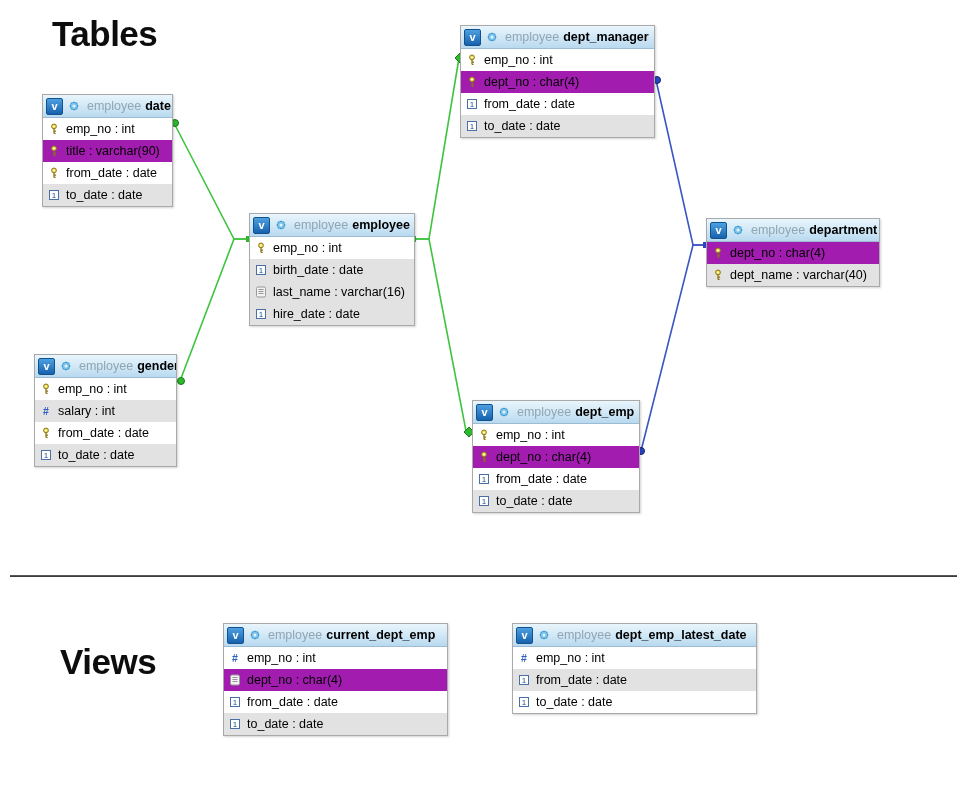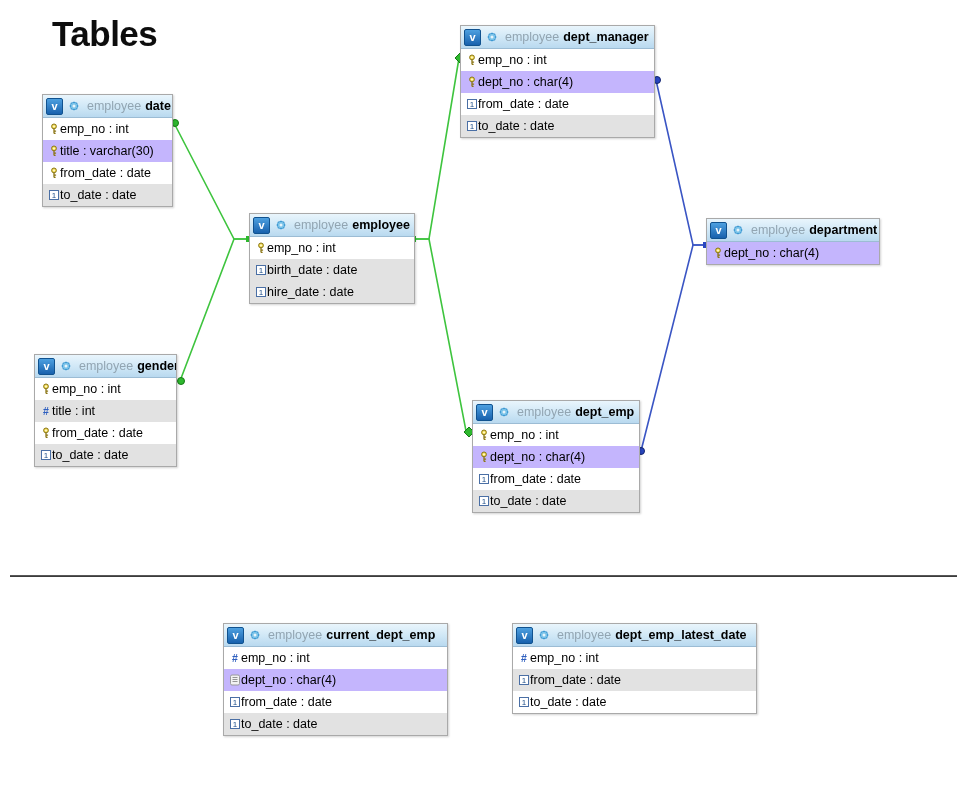--- a/index.html
+++ b/index.html
@@ -17,44 +17,45 @@
           box-shadow:1px 1px 2px rgba(0,0,0,0.18);font-size:12.5px;color:#000;}
   .tbl-hdr{height:22px;display:flex;align-items:center;gap:4px;padding:0 5px 0 3px;
           background:linear-gradient(#e9f5fc 0%,#cfe7f6 55%,#b9d9ef 100%);
           border-bottom:1px solid #9cbcd4;white-space:nowrap;overflow:hidden;}
   .vbadge{flex:0 0 auto;width:15px;height:15px;border-radius:2px;border:1px solid #10528f;
           background:linear-gradient(#4da0e0,#1861ad);color:#fff;font-weight:700;
           font-size:11px;line-height:14px;text-align:center;}
   .gear{flex:0 0 auto;width:14px;height:14px;}
   .schema-label{color:#92a5b2;margin-left:2px;}
   .tname{font-weight:700;color:#000;}
-  .col-row{height:22px;display:flex;align-items:center;padding:0 4px 0 5px;
+  .col-row{height:22px;display:flex;align-items:center;gap:6px;padding:0 4px 0 5px;
           white-space:nowrap;overflow:hidden;}
   .col-row.white{background:#ffffff;}
   .col-row.gray{background:#e2e2e2;}
-  .col-row.pink{background:#c4b5fd;}
+  .col-row.pink{background:#a21caf;}
   .cicon{flex:0 0 auto;width:12px;height:12px;display:inline-block;}
   .cicon svg{display:block;}
   
   #table-title{left:42px;top:94px;width:129px;}
   #table-employee{left:249px;top:213px;width:164px;}
   #table-dept_manager{left:460px;top:25px;width:193px;}
   #table-department{left:706px;top:218px;width:172px;}
   #table-salary{left:34px;top:354px;width:141px;}
   #table-dept_emp{left:472px;top:400px;width:166px;}
   #table-current_dept_emp{left:223px;top:623px;width:223px;}
   #table-dept_emp_latest_date{left:512px;top:623px;width:243px;}
 </style>
 </head>
 <body>
 
 <div id="canvas">
 
   <div id="tables-heading" class="section-heading">Tables</div>
 
+  <div id="views-heading" class="section-heading">Views</div>
 
   <div id="section-divider"></div>
 
   <svg id="relations-layer" width="965" height="791" viewBox="0 0 965 791">
 
     <g stroke="#3ec43e" stroke-width="1.6" fill="none">
       <polyline points="174,123 234,239 250,239"></polyline>
       <polyline points="180,381 234,239 250,239"></polyline>
       <polyline points="413,239 429,239 459,58"></polyline>
       <polyline points="413,239 429,239 466,431 472,433"></polyline>
@@ -104,21 +105,21 @@
           <span>emp_no : int</span>
         </div>
         <div class="col-row pink">
           <span class="cicon">
             <svg width="12" height="12" viewBox="0 0 12 12">
               <circle cx="6" cy="3.4" r="2.4" fill="#f2dc55" stroke="#8a7514"></circle>
               <circle cx="6" cy="3.4" r="0.9" fill="#fffbe0" stroke="none"></circle>
               <path d="M6 5.8 V10.6 M6 8.2 H8.1 M6 10.4 H7.6" stroke="#8a7514" stroke-width="1.3" fill="none"></path>
             </svg>
           </span>
-          <span>title : varchar(30)</span>
+          <span>title : varchar(90)</span>
         </div>
         <div class="col-row white">
           <span class="cicon">
             <svg width="12" height="12" viewBox="0 0 12 12">
               <circle cx="6" cy="3.4" r="2.4" fill="#f2dc55" stroke="#8a7514"></circle>
               <circle cx="6" cy="3.4" r="0.9" fill="#fffbe0" stroke="none"></circle>
               <path d="M6 5.8 V10.6 M6 8.2 H8.1 M6 10.4 H7.6" stroke="#8a7514" stroke-width="1.3" fill="none"></path>
             </svg>
           </span>
           <span>from_date : date</span>
@@ -160,241 +161,70 @@
         <div class="col-row gray">
           <span class="cicon">
             <svg width="12" height="12" viewBox="0 0 12 12">
               <rect x="1.5" y="1.5" width="9" height="9" fill="#ffffff" stroke="#4a6fa5"></rect>
               <text x="6" y="9" font-size="8" fill="#1d4e89" text-anchor="middle" font-family="Liberation Sans,sans-serif">1</text>
             </svg>
           </span>
           <span>birth_date : date</span>
         </div>
         <div class="col-row gray">
-          <span class="cicon">
-            <svg width="12" height="12" viewBox="0 0 12 12">
-              <rect x="1.5" y="1.5" width="9" height="9" fill="#ffffff" stroke="#4a6fa5"></rect>
-              <text x="6" y="9" font-size="8" fill="#1d4e89" text-anchor="middle" font-family="Liberation Sans,sans-serif">1</text>
-            </svg>
-          </span>
-          <span>hire_date : date</span>
-        </div>
-      </div>
-      <div class="table-node" id="table-dept_manager">
-        <div class="tbl-hdr">
-          <span class="vbadge">v</span>
-          <span class="gear"><svg width="14" height="14" viewBox="0 0 14 14">
-              <g fill="#2f8fce">
-                <rect x="3.6" y="3.6" width="6.8" height="6.8" rx="1"></rect>
-                <rect x="3.6" y="3.6" width="6.8" height="6.8" rx="1" transform="rotate(45 7 7)"></rect>
-                <circle cx="7" cy="7" r="3.3" fill="#79c2e8"></circle>
-                <circle cx="7" cy="7" r="1.5" fill="#e8f4fb"></circle>
-              </g>
-            </svg></span>
-          <span class="schema-label">employee</span>
-          <span class="tname">dept_manager</span>
-        </div>
-        <div class="col-row white">
-          <span class="cicon">
-            <svg width="12" height="12" viewBox="0 0 12 12">
-              <circle cx="6" cy="3.4" r="2.4" fill="#f2dc55" stroke="#8a7514"></circle>
-              <circle cx="6" cy="3.4" r="0.9" fill="#fffbe0" stroke="none"></circle>
-              <path d="M6 5.8 V10.6 M6 8.2 H8.1 M6 10.4 H7.6" stroke="#8a7514" stroke-width="1.3" fill="none"></path>
-            </svg>
-          </span>
-          <span>emp_no : int</span>
-        </div>
-        <div class="col-row pink">
-          <span class="cicon">
-            <svg width="12" height="12" viewBox="0 0 12 12">
-              <circle cx="6" cy="3.4" r="2.4" fill="#f2dc55" stroke="#8a7514"></circle>
-              <circle cx="6" cy="3.4" r="0.9" fill="#fffbe0" stroke="none"></circle>
-              <path d="M6 5.8 V10.6 M6 8.2 H8.1 M6 10.4 H7.6" stroke="#8a7514" stroke-width="1.3" fill="none"></path>
-            </svg>
-          </span>
-          <span>dept_no : char(4)</span>
-        </div>
-        <div class="col-row white">
-          <span class="cicon">
-            <svg width="12" height="12" viewBox="0 0 12 12">
-              <rect x="1.5" y="1.5" width="9" height="9" fill="#ffffff" stroke="#4a6fa5"></rect>
-              <text x="6" y="9" font-size="8" fill="#1d4e89" text-anchor="middle" font-family="Liberation Sans,sans-serif">1</text>
-            </svg>
-          </span>
-          <span>from_date : date</span>
-        </div>
-        <div class="col-row gray">
-          <span class="cicon">
-            <svg width="12" height="12" viewBox="0 0 12 12">
-              <rect x="1.5" y="1.5" width="9" height="9" fill="#ffffff" stroke="#4a6fa5"></rect>
-              <text x="6" y="9" font-size="8" fill="#1d4e89" text-anchor="middle" font-family="Liberation Sans,sans-serif">1</text>
-            </svg>
-          </span>
-          <span>to_date : date</span>
-        </div>
-      </div>
-      <div class="table-node" id="table-department">
-        <div class="tbl-hdr">
-          <span class="vbadge">v</span>
-          <span class="gear"><svg width="14" height="14" viewBox="0 0 14 14">
-              <g fill="#2f8fce">
-                <rect x="3.6" y="3.6" width="6.8" height="6.8" rx="1"></rect>
-                <rect x="3.6" y="3.6" width="6.8" height="6.8" rx="1" transform="rotate(45 7 7)"></rect>
-                <circle cx="7" cy="7" r="3.3" fill="#79c2e8"></circle>
-                <circle cx="7" cy="7" r="1.5" fill="#e8f4fb"></circle>
-              </g>
-            </svg></span>
-          <span class="schema-label">employee</span>
-          <span class="tname">department</span>
-        </div>
-        <div class="col-row pink">
-          <span class="cicon">
-            <svg width="12" height="12" viewBox="0 0 12 12">
-              <circle cx="6" cy="3.4" r="2.4" fill="#f2dc55" stroke="#8a7514"></circle>
-              <circle cx="6" cy="3.4" r="0.9" fill="#fffbe0" stroke="none"></circle>
-              <path d="M6 5.8 V10.6 M6 8.2 H8.1 M6 10.4 H7.6" stroke="#8a7514" stroke-width="1.3" fill="none"></path>
-            </svg>
-          </span>
-          <span>dept_no : char(4)</span>
-        </div>
-      </div>
-      <div class="table-node" id="table-salary">
-        <div class="tbl-hdr">
-          <span class="vbadge">v</span>
-          <span class="gear"><svg width="14" height="14" viewBox="0 0 14 14">
-              <g fill="#2f8fce">
-                <rect x="3.6" y="3.6" width="6.8" height="6.8" rx="1"></rect>
-                <rect x="3.6" y="3.6" width="6.8" height="6.8" rx="1" transform="rotate(45 7 7)"></rect>
-                <circle cx="7" cy="7" r="3.3" fill="#79c2e8"></circle>
-                <circle cx="7" cy="7" r="1.5" fill="#e8f4fb"></circle>
-              </g>
-            </svg></span>
-          <span class="schema-label">employee</span>
-          <span class="tname">gender</span>
-        </div>
-        <div class="col-row white">
-          <span class="cicon">
-            <svg width="12" height="12" viewBox="0 0 12 12">
-              <circle cx="6" cy="3.4" r="2.4" fill="#f2dc55" stroke="#8a7514"></circle>
-              <circle cx="6" cy="3.4" r="0.9" fill="#fffbe0" stroke="none"></circle>
-              <path d="M6 5.8 V10.6 M6 8.2 H8.1 M6 10.4 H7.6" stroke="#8a7514" stroke-width="1.3" fill="none"></path>
-            </svg>
-          </span>
-          <span>emp_no : int</span>
-        </div>
-        <div class="col-row gray">
-          <span class="cicon">
-            <svg width="12" height="12" viewBox="0 0 12 12">
-              <text x="6" y="10" font-size="10.5" font-weight="bold" fill="#2e5fbf" text-anchor="middle" font-family="Liberation Sans,sans-serif">#</text>
-            </svg>
-          </span>
-          <span>title : int</span>
-        </div>
-        <div class="col-row white">
-          <span class="cicon">
-            <svg width="12" height="12" viewBox="0 0 12 12">
-              <circle cx="6" cy="3.4" r="2.4" fill="#f2dc55" stroke="#8a7514"></circle>
-              <circle cx="6" cy="3.4" r="0.9" fill="#fffbe0" stroke="none"></circle>
-              <path d="M6 5.8 V10.6 M6 8.2 H8.1 M6 10.4 H7.6" stroke="#8a7514" stroke-width="1.3" fill="none"></path>
-            </svg>
-          </span>
-          <span>from_date : date</span>
-        </div>
-        <div class="col-row gray">
-          <span class="cicon">
-            <svg width="12" height="12" viewBox="0 0 12 12">
-              <rect x="1.5" y="1.5" width="9" height="9" fill="#ffffff" stroke="#4a6fa5"></rect>
-              <text x="6" y="9" font-size="8" fill="#1d4e89" text-anchor="middle" font-family="Liberation Sans,sans-serif">1</text>
-            </svg>
-          </span>
-          <span>to_date : date</span>
-        </div>
-      </div>
-      <div class="table-node" id="table-dept_emp">
-        <div class="tbl-hdr">
-          <span class="vbadge">v</span>
-          <span class="gear"><svg width="14" height="14" viewBox="0 0 14 14">
-              <g fill="#2f8fce">
-                <rect x="3.6" y="3.6" width="6.8" height="6.8" rx="1"></rect>
-                <rect x="3.6" y="3.6" width="6.8" height="6.8" rx="1" transform="rotate(45 7 7)"></rect>
-                <circle cx="7" cy="7" r="3.3" fill="#79c2e8"></circle>
-                <circle cx="7" cy="7" r="1.5" fill="#e8f4fb"></circle>
-              </g>
-            </svg></span>
-          <span class="schema-label">employee</span>
-          <span class="tname">dept_emp</span>
-        </div>
-        <div class="col-row white">
-          <span class="cicon">
-            <svg width="12" height="12" viewBox="0 0 12 12">
-              <circle cx="6" cy="3.4" r="2.4" fill="#f2dc55" stroke="#8a7514"></circle>
-              <circle cx="6" cy="3.4" r="0.9" fill="#fffbe0" stroke="none"></circle>
-              <path d="M6 5.8 V10.6 M6 8.2 H8.1 M6 10.4 H7.6" stroke="#8a7514" stroke-width="1.3" fill="none"></path>
-            </svg>
-          </span>
-          <span>emp_no : int</span>
-        </div>
-        <div class="col-row pink">
-          <span class="cicon">
-            <svg width="12" height="12" viewBox="0 0 12 12">
-              <circle cx="6" cy="3.4" r="2.4" fill="#f2dc55" stroke="#8a7514"></circle>
-              <circle cx="6" cy="3.4" r="0.9" fill="#fffbe0" stroke="none"></circle>
-              <path d="M6 5.8 V10.6 M6 8.2 H8.1 M6 10.4 H7.6" stroke="#8a7514" stroke-width="1.3" fill="none"></path>
-            </svg>
-          </span>
-          <span>dept_no : char(4)</span>
-        </div>
-        <div class="col-row white">
-          <span class="cicon">
-            <svg width="12" height="12" viewBox="0 0 12 12">
-              <rect x="1.5" y="1.5" width="9" height="9" fill="#ffffff" stroke="#4a6fa5"></rect>
-              <text x="6" y="9" font-size="8" fill="#1d4e89" text-anchor="middle" font-family="Liberation Sans,sans-serif">1</text>
-            </svg>
-          </span>
-          <span>from_date : date</span>
-        </div>
-        <div class="col-row gray">
-          <span class="cicon">
-            <svg width="12" height="12" viewBox="0 0 12 12">
-              <rect x="1.5" y="1.5" width="9" height="9" fill="#ffffff" stroke="#4a6fa5"></rect>
-              <text x="6" y="9" font-size="8" fill="#1d4e89" text-anchor="middle" font-family="Liberation Sans,sans-serif">1</text>
-            </svg>
-          </span>
-          <span>to_date : date</span>
-        </div>
-      </div>
-      <div class="table-node" id="table-current_dept_emp">
-        <div class="tbl-hdr">
-          <span class="vbadge">v</span>
-          <span class="gear"><svg width="14" height="14" viewBox="0 0 14 14">
-              <g fill="#2f8fce">
-                <rect x="3.6" y="3.6" width="6.8" height="6.8" rx="1"></rect>
-                <rect x="3.6" y="3.6" width="6.8" height="6.8" rx="1" transform="rotate(45 7 7)"></rect>
-                <circle cx="7" cy="7" r="3.3" fill="#79c2e8"></circle>
-                <circle cx="7" cy="7" r="1.5" fill="#e8f4fb"></circle>
-              </g>
-            </svg></span>
-          <span class="schema-label">employee</span>
-          <span class="tname">current_dept_emp</span>
-        </div>
-        <div class="col-row white">
-          <span class="cicon">
-            <svg width="12" height="12" viewBox="0 0 12 12">
-              <text x="6" y="10" font-size="10.5" font-weight="bold" fill="#2e5fbf" text-anchor="middle" font-family="Liberation Sans,sans-serif">#</text>
-            </svg>
-          </span>
-          <span>emp_no : int</span>
-        </div>
-        <div class="col-row pink">
           <span class="cicon">
             <svg width="12" height="12" viewBox="0 0 12 12">
               <rect x="1.5" y="1" width="9" height="10" rx="1.5" fill="#f2f2f2" stroke="#9a9a9a"></rect>
               <path d="M3.5 3.5h5M3.5 5.5h5M3.5 7.5h5" stroke="#8a8a8a" stroke-width="0.9" fill="none"></path>
             </svg>
           </span>
+          <span>last_name : varchar(16)</span>
+        </div>
+        <div class="col-row gray">
+          <span class="cicon">
+            <svg width="12" height="12" viewBox="0 0 12 12">
+              <rect x="1.5" y="1.5" width="9" height="9" fill="#ffffff" stroke="#4a6fa5"></rect>
+              <text x="6" y="9" font-size="8" fill="#1d4e89" text-anchor="middle" font-family="Liberation Sans,sans-serif">1</text>
+            </svg>
+          </span>
+          <span>hire_date : date</span>
+        </div>
+      </div>
+      <div class="table-node" id="table-dept_manager">
+        <div class="tbl-hdr">
+          <span class="vbadge">v</span>
+          <span class="gear"><svg width="14" height="14" viewBox="0 0 14 14">
+              <g fill="#2f8fce">
+                <rect x="3.6" y="3.6" width="6.8" height="6.8" rx="1"></rect>
+                <rect x="3.6" y="3.6" width="6.8" height="6.8" rx="1" transform="rotate(45 7 7)"></rect>
+                <circle cx="7" cy="7" r="3.3" fill="#79c2e8"></circle>
+                <circle cx="7" cy="7" r="1.5" fill="#e8f4fb"></circle>
+              </g>
+            </svg></span>
+          <span class="schema-label">employee</span>
+          <span class="tname">dept_manager</span>
+        </div>
+        <div class="col-row white">
+          <span class="cicon">
+            <svg width="12" height="12" viewBox="0 0 12 12">
+              <circle cx="6" cy="3.4" r="2.4" fill="#f2dc55" stroke="#8a7514"></circle>
+              <circle cx="6" cy="3.4" r="0.9" fill="#fffbe0" stroke="none"></circle>
+              <path d="M6 5.8 V10.6 M6 8.2 H8.1 M6 10.4 H7.6" stroke="#8a7514" stroke-width="1.3" fill="none"></path>
+            </svg>
+          </span>
+          <span>emp_no : int</span>
+        </div>
+        <div class="col-row pink">
+          <span class="cicon">
+            <svg width="12" height="12" viewBox="0 0 12 12">
+              <circle cx="6" cy="3.4" r="2.4" fill="#f2dc55" stroke="#8a7514"></circle>
+              <circle cx="6" cy="3.4" r="0.9" fill="#fffbe0" stroke="none"></circle>
+              <path d="M6 5.8 V10.6 M6 8.2 H8.1 M6 10.4 H7.6" stroke="#8a7514" stroke-width="1.3" fill="none"></path>
+            </svg>
+          </span>
           <span>dept_no : char(4)</span>
         </div>
         <div class="col-row white">
           <span class="cicon">
             <svg width="12" height="12" viewBox="0 0 12 12">
               <rect x="1.5" y="1.5" width="9" height="9" fill="#ffffff" stroke="#4a6fa5"></rect>
               <text x="6" y="9" font-size="8" fill="#1d4e89" text-anchor="middle" font-family="Liberation Sans,sans-serif">1</text>
             </svg>
           </span>
           <span>from_date : date</span>
@@ -402,20 +232,210 @@
         <div class="col-row gray">
           <span class="cicon">
             <svg width="12" height="12" viewBox="0 0 12 12">
               <rect x="1.5" y="1.5" width="9" height="9" fill="#ffffff" stroke="#4a6fa5"></rect>
               <text x="6" y="9" font-size="8" fill="#1d4e89" text-anchor="middle" font-family="Liberation Sans,sans-serif">1</text>
             </svg>
           </span>
           <span>to_date : date</span>
         </div>
       </div>
+      <div class="table-node" id="table-department">
+        <div class="tbl-hdr">
+          <span class="vbadge">v</span>
+          <span class="gear"><svg width="14" height="14" viewBox="0 0 14 14">
+              <g fill="#2f8fce">
+                <rect x="3.6" y="3.6" width="6.8" height="6.8" rx="1"></rect>
+                <rect x="3.6" y="3.6" width="6.8" height="6.8" rx="1" transform="rotate(45 7 7)"></rect>
+                <circle cx="7" cy="7" r="3.3" fill="#79c2e8"></circle>
+                <circle cx="7" cy="7" r="1.5" fill="#e8f4fb"></circle>
+              </g>
+            </svg></span>
+          <span class="schema-label">employee</span>
+          <span class="tname">department</span>
+        </div>
+        <div class="col-row pink">
+          <span class="cicon">
+            <svg width="12" height="12" viewBox="0 0 12 12">
+              <circle cx="6" cy="3.4" r="2.4" fill="#f2dc55" stroke="#8a7514"></circle>
+              <circle cx="6" cy="3.4" r="0.9" fill="#fffbe0" stroke="none"></circle>
+              <path d="M6 5.8 V10.6 M6 8.2 H8.1 M6 10.4 H7.6" stroke="#8a7514" stroke-width="1.3" fill="none"></path>
+            </svg>
+          </span>
+          <span>dept_no : char(4)</span>
+        </div>
+        <div class="col-row gray">
+          <span class="cicon">
+            <svg width="12" height="12" viewBox="0 0 12 12">
+              <circle cx="6" cy="3.4" r="2.4" fill="#f2dc55" stroke="#8a7514"></circle>
+              <circle cx="6" cy="3.4" r="0.9" fill="#fffbe0" stroke="none"></circle>
+              <path d="M6 5.8 V10.6 M6 8.2 H8.1 M6 10.4 H7.6" stroke="#8a7514" stroke-width="1.3" fill="none"></path>
+            </svg>
+          </span>
+          <span>dept_name : varchar(40)</span>
+        </div>
+      </div>
+      <div class="table-node" id="table-salary">
+        <div class="tbl-hdr">
+          <span class="vbadge">v</span>
+          <span class="gear"><svg width="14" height="14" viewBox="0 0 14 14">
+              <g fill="#2f8fce">
+                <rect x="3.6" y="3.6" width="6.8" height="6.8" rx="1"></rect>
+                <rect x="3.6" y="3.6" width="6.8" height="6.8" rx="1" transform="rotate(45 7 7)"></rect>
+                <circle cx="7" cy="7" r="3.3" fill="#79c2e8"></circle>
+                <circle cx="7" cy="7" r="1.5" fill="#e8f4fb"></circle>
+              </g>
+            </svg></span>
+          <span class="schema-label">employee</span>
+          <span class="tname">gender</span>
+        </div>
+        <div class="col-row white">
+          <span class="cicon">
+            <svg width="12" height="12" viewBox="0 0 12 12">
+              <circle cx="6" cy="3.4" r="2.4" fill="#f2dc55" stroke="#8a7514"></circle>
+              <circle cx="6" cy="3.4" r="0.9" fill="#fffbe0" stroke="none"></circle>
+              <path d="M6 5.8 V10.6 M6 8.2 H8.1 M6 10.4 H7.6" stroke="#8a7514" stroke-width="1.3" fill="none"></path>
+            </svg>
+          </span>
+          <span>emp_no : int</span>
+        </div>
+        <div class="col-row gray">
+          <span class="cicon">
+            <svg width="12" height="12" viewBox="0 0 12 12">
+              <text x="6" y="10" font-size="10.5" font-weight="bold" fill="#2e5fbf" text-anchor="middle" font-family="Liberation Sans,sans-serif">#</text>
+            </svg>
+          </span>
+          <span>salary : int</span>
+        </div>
+        <div class="col-row white">
+          <span class="cicon">
+            <svg width="12" height="12" viewBox="0 0 12 12">
+              <circle cx="6" cy="3.4" r="2.4" fill="#f2dc55" stroke="#8a7514"></circle>
+              <circle cx="6" cy="3.4" r="0.9" fill="#fffbe0" stroke="none"></circle>
+              <path d="M6 5.8 V10.6 M6 8.2 H8.1 M6 10.4 H7.6" stroke="#8a7514" stroke-width="1.3" fill="none"></path>
+            </svg>
+          </span>
+          <span>from_date : date</span>
+        </div>
+        <div class="col-row gray">
+          <span class="cicon">
+            <svg width="12" height="12" viewBox="0 0 12 12">
+              <rect x="1.5" y="1.5" width="9" height="9" fill="#ffffff" stroke="#4a6fa5"></rect>
+              <text x="6" y="9" font-size="8" fill="#1d4e89" text-anchor="middle" font-family="Liberation Sans,sans-serif">1</text>
+            </svg>
+          </span>
+          <span>to_date : date</span>
+        </div>
+      </div>
+      <div class="table-node" id="table-dept_emp">
+        <div class="tbl-hdr">
+          <span class="vbadge">v</span>
+          <span class="gear"><svg width="14" height="14" viewBox="0 0 14 14">
+              <g fill="#2f8fce">
+                <rect x="3.6" y="3.6" width="6.8" height="6.8" rx="1"></rect>
+                <rect x="3.6" y="3.6" width="6.8" height="6.8" rx="1" transform="rotate(45 7 7)"></rect>
+                <circle cx="7" cy="7" r="3.3" fill="#79c2e8"></circle>
+                <circle cx="7" cy="7" r="1.5" fill="#e8f4fb"></circle>
+              </g>
+            </svg></span>
+          <span class="schema-label">employee</span>
+          <span class="tname">dept_emp</span>
+        </div>
+        <div class="col-row white">
+          <span class="cicon">
+            <svg width="12" height="12" viewBox="0 0 12 12">
+              <circle cx="6" cy="3.4" r="2.4" fill="#f2dc55" stroke="#8a7514"></circle>
+              <circle cx="6" cy="3.4" r="0.9" fill="#fffbe0" stroke="none"></circle>
+              <path d="M6 5.8 V10.6 M6 8.2 H8.1 M6 10.4 H7.6" stroke="#8a7514" stroke-width="1.3" fill="none"></path>
+            </svg>
+          </span>
+          <span>emp_no : int</span>
+        </div>
+        <div class="col-row pink">
+          <span class="cicon">
+            <svg width="12" height="12" viewBox="0 0 12 12">
+              <circle cx="6" cy="3.4" r="2.4" fill="#f2dc55" stroke="#8a7514"></circle>
+              <circle cx="6" cy="3.4" r="0.9" fill="#fffbe0" stroke="none"></circle>
+              <path d="M6 5.8 V10.6 M6 8.2 H8.1 M6 10.4 H7.6" stroke="#8a7514" stroke-width="1.3" fill="none"></path>
+            </svg>
+          </span>
+          <span>dept_no : char(4)</span>
+        </div>
+        <div class="col-row white">
+          <span class="cicon">
+            <svg width="12" height="12" viewBox="0 0 12 12">
+              <rect x="1.5" y="1.5" width="9" height="9" fill="#ffffff" stroke="#4a6fa5"></rect>
+              <text x="6" y="9" font-size="8" fill="#1d4e89" text-anchor="middle" font-family="Liberation Sans,sans-serif">1</text>
+            </svg>
+          </span>
+          <span>from_date : date</span>
+        </div>
+        <div class="col-row gray">
+          <span class="cicon">
+            <svg width="12" height="12" viewBox="0 0 12 12">
+              <rect x="1.5" y="1.5" width="9" height="9" fill="#ffffff" stroke="#4a6fa5"></rect>
+              <text x="6" y="9" font-size="8" fill="#1d4e89" text-anchor="middle" font-family="Liberation Sans,sans-serif">1</text>
+            </svg>
+          </span>
+          <span>to_date : date</span>
+        </div>
+      </div>
+      <div class="table-node" id="table-current_dept_emp">
+        <div class="tbl-hdr">
+          <span class="vbadge">v</span>
+          <span class="gear"><svg width="14" height="14" viewBox="0 0 14 14">
+              <g fill="#2f8fce">
+                <rect x="3.6" y="3.6" width="6.8" height="6.8" rx="1"></rect>
+                <rect x="3.6" y="3.6" width="6.8" height="6.8" rx="1" transform="rotate(45 7 7)"></rect>
+                <circle cx="7" cy="7" r="3.3" fill="#79c2e8"></circle>
+                <circle cx="7" cy="7" r="1.5" fill="#e8f4fb"></circle>
+              </g>
+            </svg></span>
+          <span class="schema-label">employee</span>
+          <span class="tname">current_dept_emp</span>
+        </div>
+        <div class="col-row white">
+          <span class="cicon">
+            <svg width="12" height="12" viewBox="0 0 12 12">
+              <text x="6" y="10" font-size="10.5" font-weight="bold" fill="#2e5fbf" text-anchor="middle" font-family="Liberation Sans,sans-serif">#</text>
+            </svg>
+          </span>
+          <span>emp_no : int</span>
+        </div>
+        <div class="col-row pink">
+          <span class="cicon">
+            <svg width="12" height="12" viewBox="0 0 12 12">
+              <rect x="1.5" y="1" width="9" height="10" rx="1.5" fill="#f2f2f2" stroke="#9a9a9a"></rect>
+              <path d="M3.5 3.5h5M3.5 5.5h5M3.5 7.5h5" stroke="#8a8a8a" stroke-width="0.9" fill="none"></path>
+            </svg>
+          </span>
+          <span>dept_no : char(4)</span>
+        </div>
+        <div class="col-row white">
+          <span class="cicon">
+            <svg width="12" height="12" viewBox="0 0 12 12">
+              <rect x="1.5" y="1.5" width="9" height="9" fill="#ffffff" stroke="#4a6fa5"></rect>
+              <text x="6" y="9" font-size="8" fill="#1d4e89" text-anchor="middle" font-family="Liberation Sans,sans-serif">1</text>
+            </svg>
+          </span>
+          <span>from_date : date</span>
+        </div>
+        <div class="col-row gray">
+          <span class="cicon">
+            <svg width="12" height="12" viewBox="0 0 12 12">
+              <rect x="1.5" y="1.5" width="9" height="9" fill="#ffffff" stroke="#4a6fa5"></rect>
+              <text x="6" y="9" font-size="8" fill="#1d4e89" text-anchor="middle" font-family="Liberation Sans,sans-serif">1</text>
+            </svg>
+          </span>
+          <span>to_date : date</span>
+        </div>
+      </div>
       <div class="table-node" id="table-dept_emp_latest_date">
         <div class="tbl-hdr">
           <span class="vbadge">v</span>
           <span class="gear"><svg width="14" height="14" viewBox="0 0 14 14">
               <g fill="#2f8fce">
                 <rect x="3.6" y="3.6" width="6.8" height="6.8" rx="1"></rect>
                 <rect x="3.6" y="3.6" width="6.8" height="6.8" rx="1" transform="rotate(45 7 7)"></rect>
                 <circle cx="7" cy="7" r="3.3" fill="#79c2e8"></circle>
                 <circle cx="7" cy="7" r="1.5" fill="#e8f4fb"></circle>
               </g>

